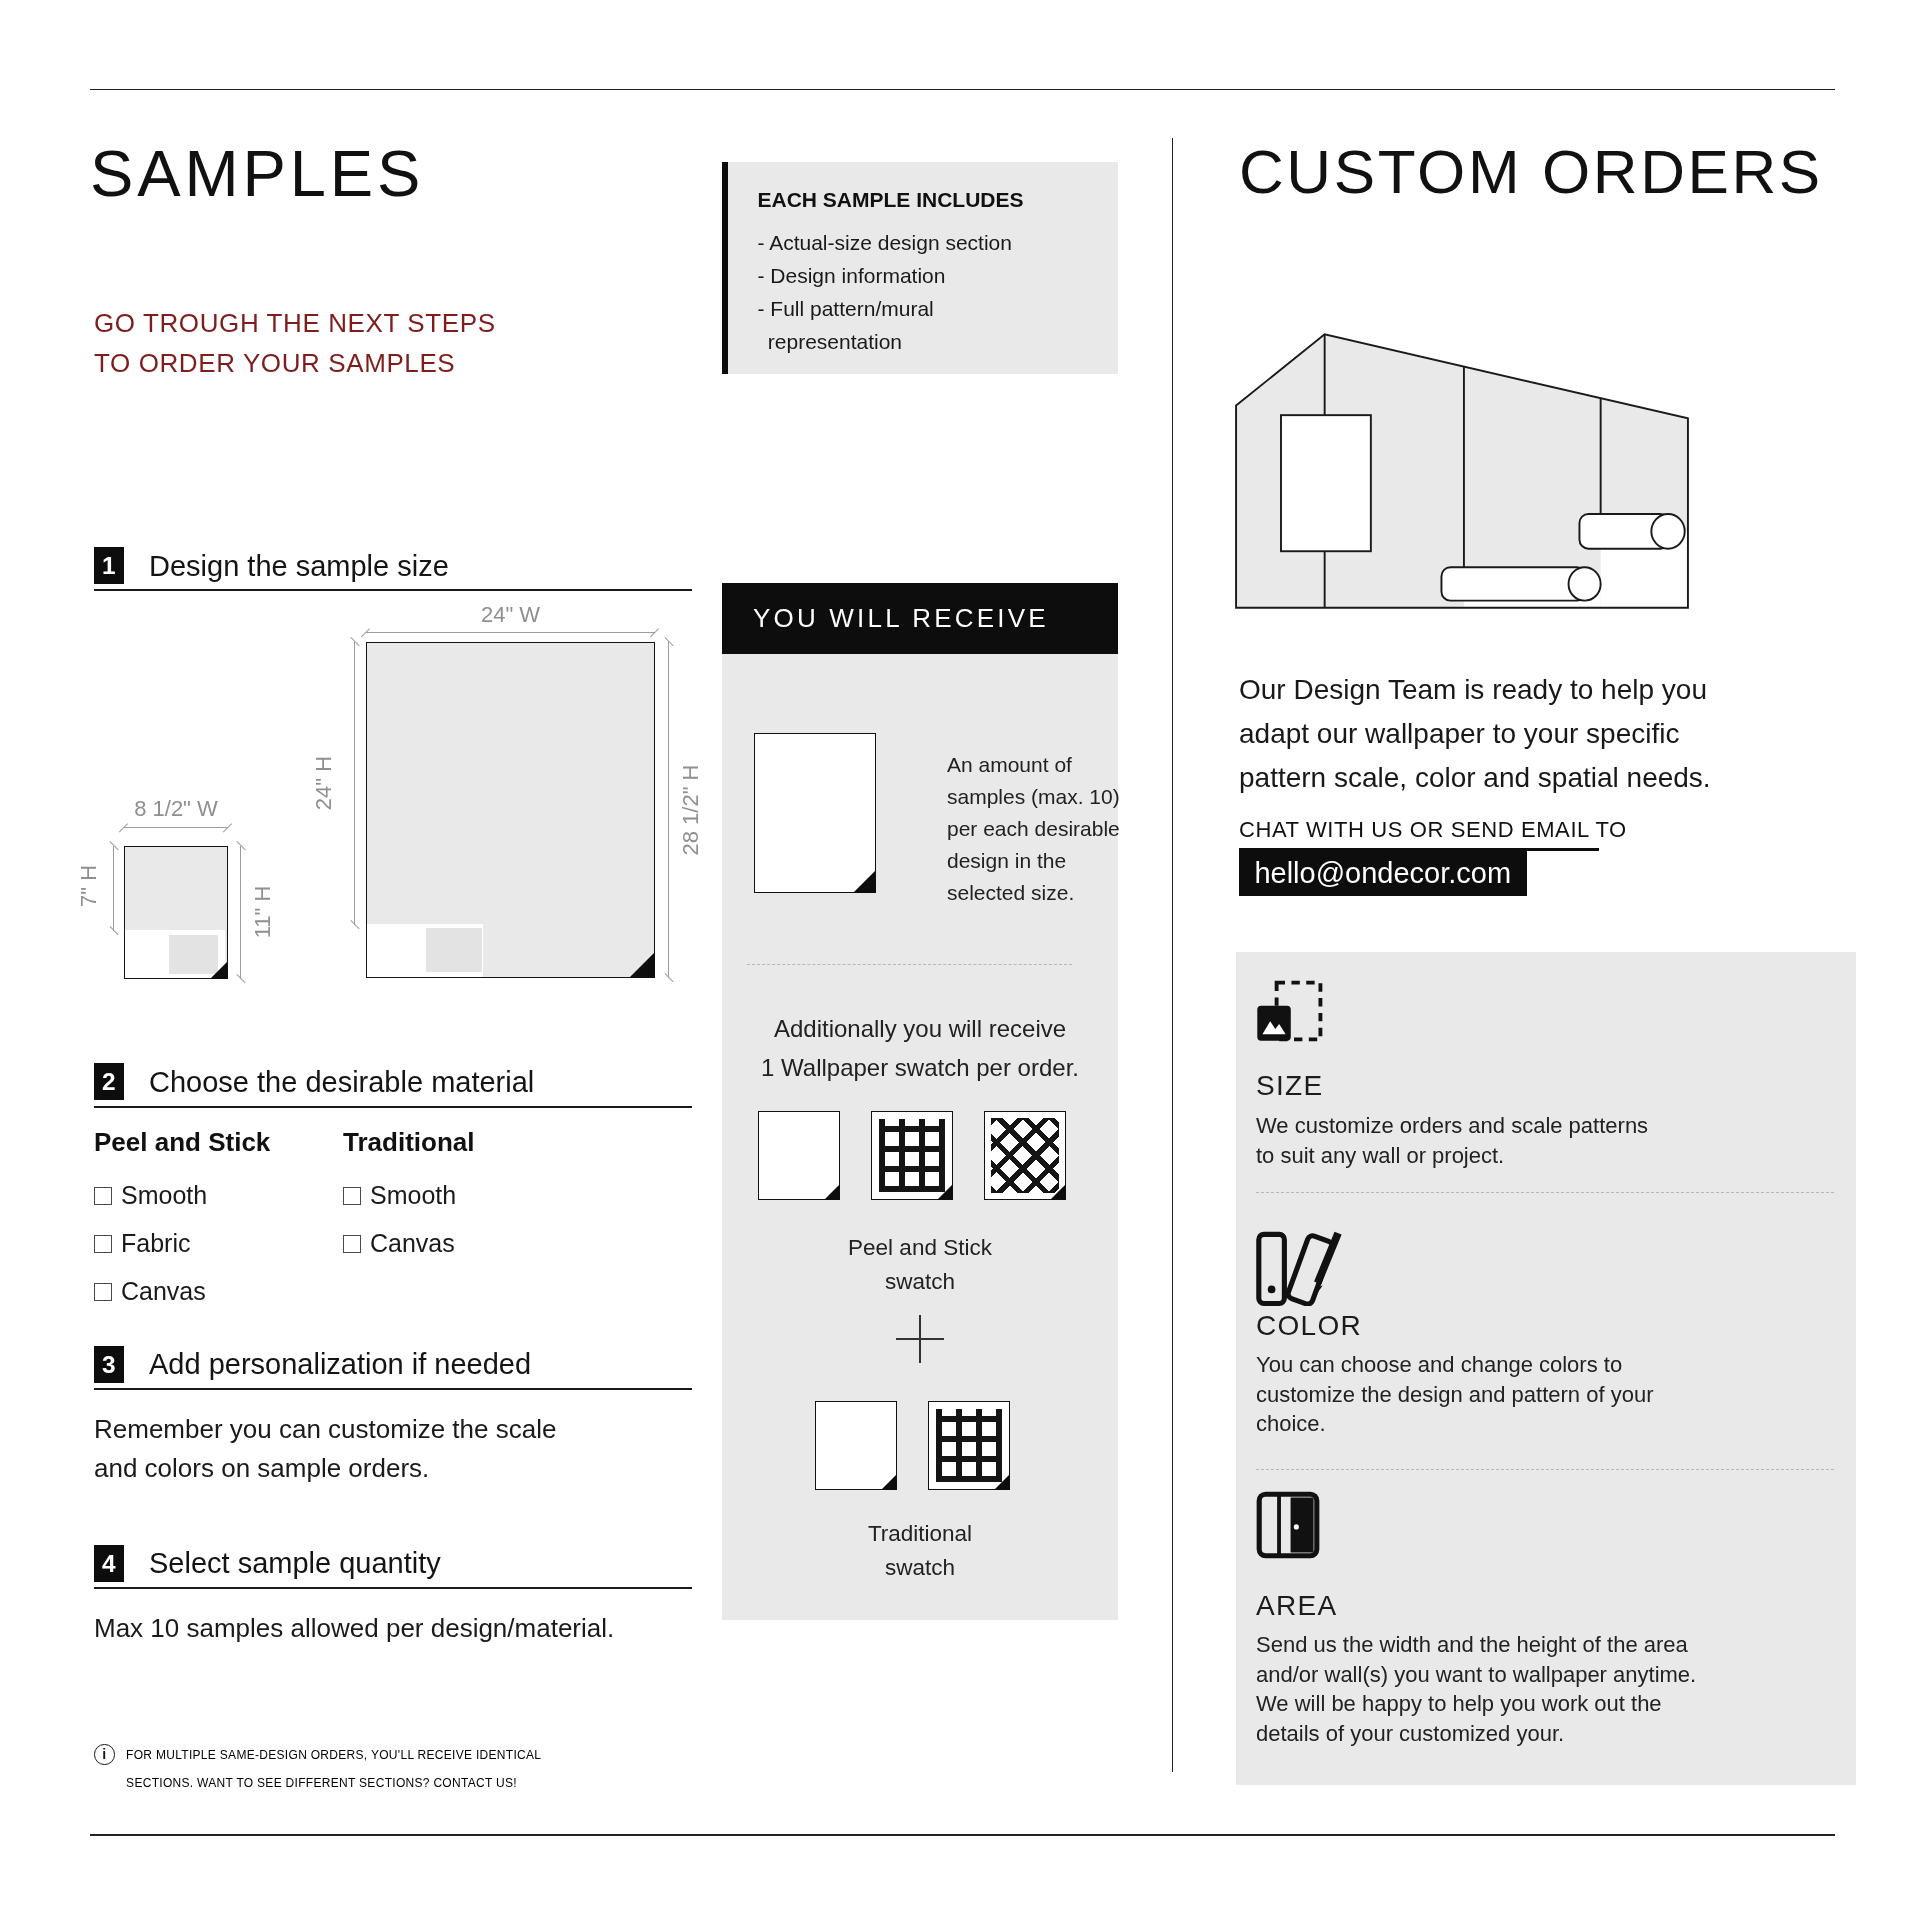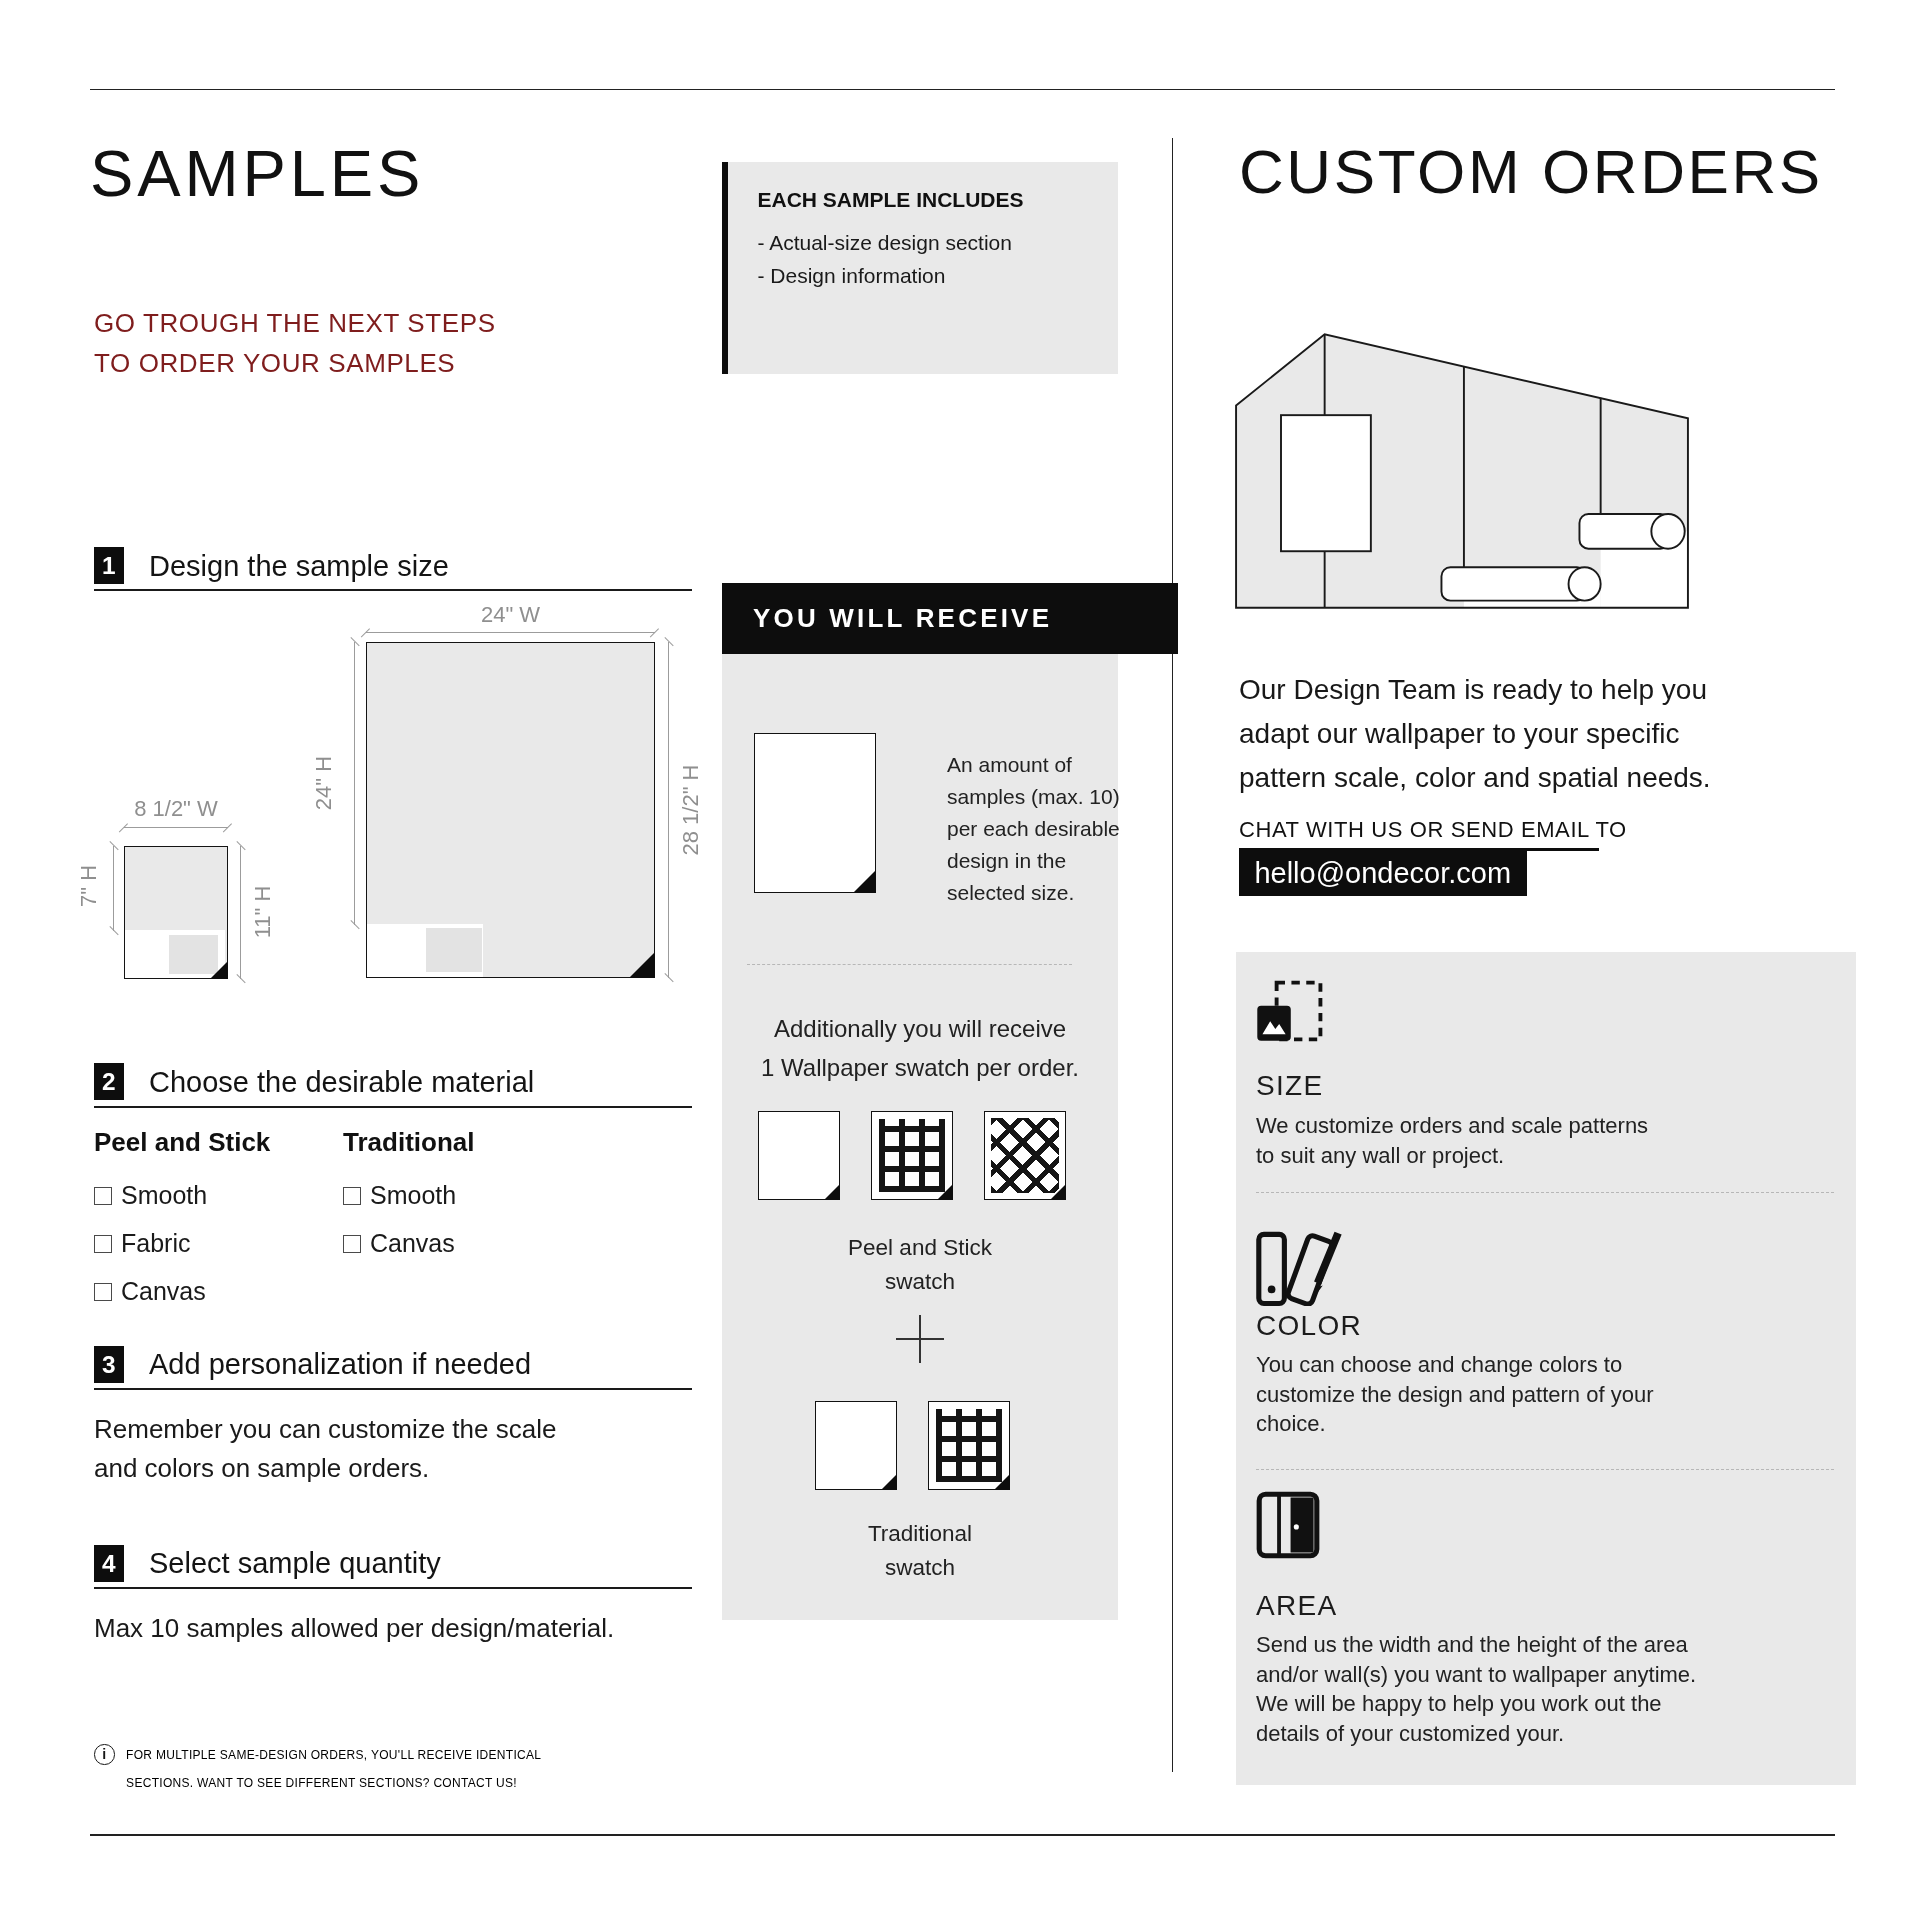--- a/index.html
+++ b/index.html
@@ -67,20 +67,21 @@
 
 <div class="abs" style="left:94px;top:303px;">
   <div class="subtitle">GO TROUGH THE NEXT STEPS</div>
   <div class="subtitle">TO ORDER YOUR SAMPLES</div>
 </div>
 
 <div class="abs includes-box" style="left:722px;top:162px;width:396px;height:212px;">
   <div class="includes-title">EACH SAMPLE INCLUDES</div>
   <div class="includes-item">- Actual-size design section</div>
   <div class="includes-item">- Design information</div>
+  <div class="includes-item" style="width:289px;">- Full pattern/mural representation</div>
 </div>
 
 <div class="abs badge" style="left:94px;top:547px;">1</div>
 <div class="abs step-title" style="left:149px;top:550px;">Design the sample size</div>
 <div class="abs underline" style="left:94px;top:589px;width:598px;"></div>
 
 <div class="abs hlabel-wrap dim-label" style="left:366px;top:602px;width:289px;">24" W</div>
 <div class="abs dlh" style="left:366px;top:632px;width:289px;"></div>
 <div class="abs dlv" style="left:354px;top:642px;height:283px;"></div>
 <div class="abs dim-label vlabel" style="left:324px;top:783px;">24" H</div>
@@ -152,21 +153,21 @@
 <div class="abs body-text" style="left:94px;top:1609px;">Max 10 samples allowed per design/material.</div>
 
 <div class="abs" style="left:94px;top:1741px;display:flex;gap:11.6px;">
   <div class="info-circle" style="margin-top:3.2px;">i</div>
   <div>
     <div class="footer-line">FOR MULTIPLE SAME-DESIGN ORDERS, YOU'LL RECEIVE IDENTICAL</div>
     <div class="footer-line">SECTIONS. WANT TO SEE DIFFERENT SECTIONS? CONTACT US!</div>
   </div>
 </div>
 
-<div class="abs banner" style="left:722px;top:583px;width:456px;height:71px;font-weight:bold;">YOU WILL RECEIVE</div>
+<div class="abs banner" style="left:722px;top:583px;width:396px;height:71px;">YOU WILL RECEIVE</div>
 
 <div class="abs gray-panel" style="left:722px;top:654px;width:396px;height:966px;"></div>
 
 <div class="abs sheet" style="left:754px;top:733px;width:122px;height:160px;">
   <div class="fold" style="border-left:23px solid transparent;border-bottom:23px solid #0d0d0d;"></div>
 </div>
 <div class="abs" style="left:899px;top:749px;margin-left:48px;">
   <div class="amount">An amount of</div>
   <div class="amount">samples (max. 10)</div>
   <div class="amount">per each desirable</div>

